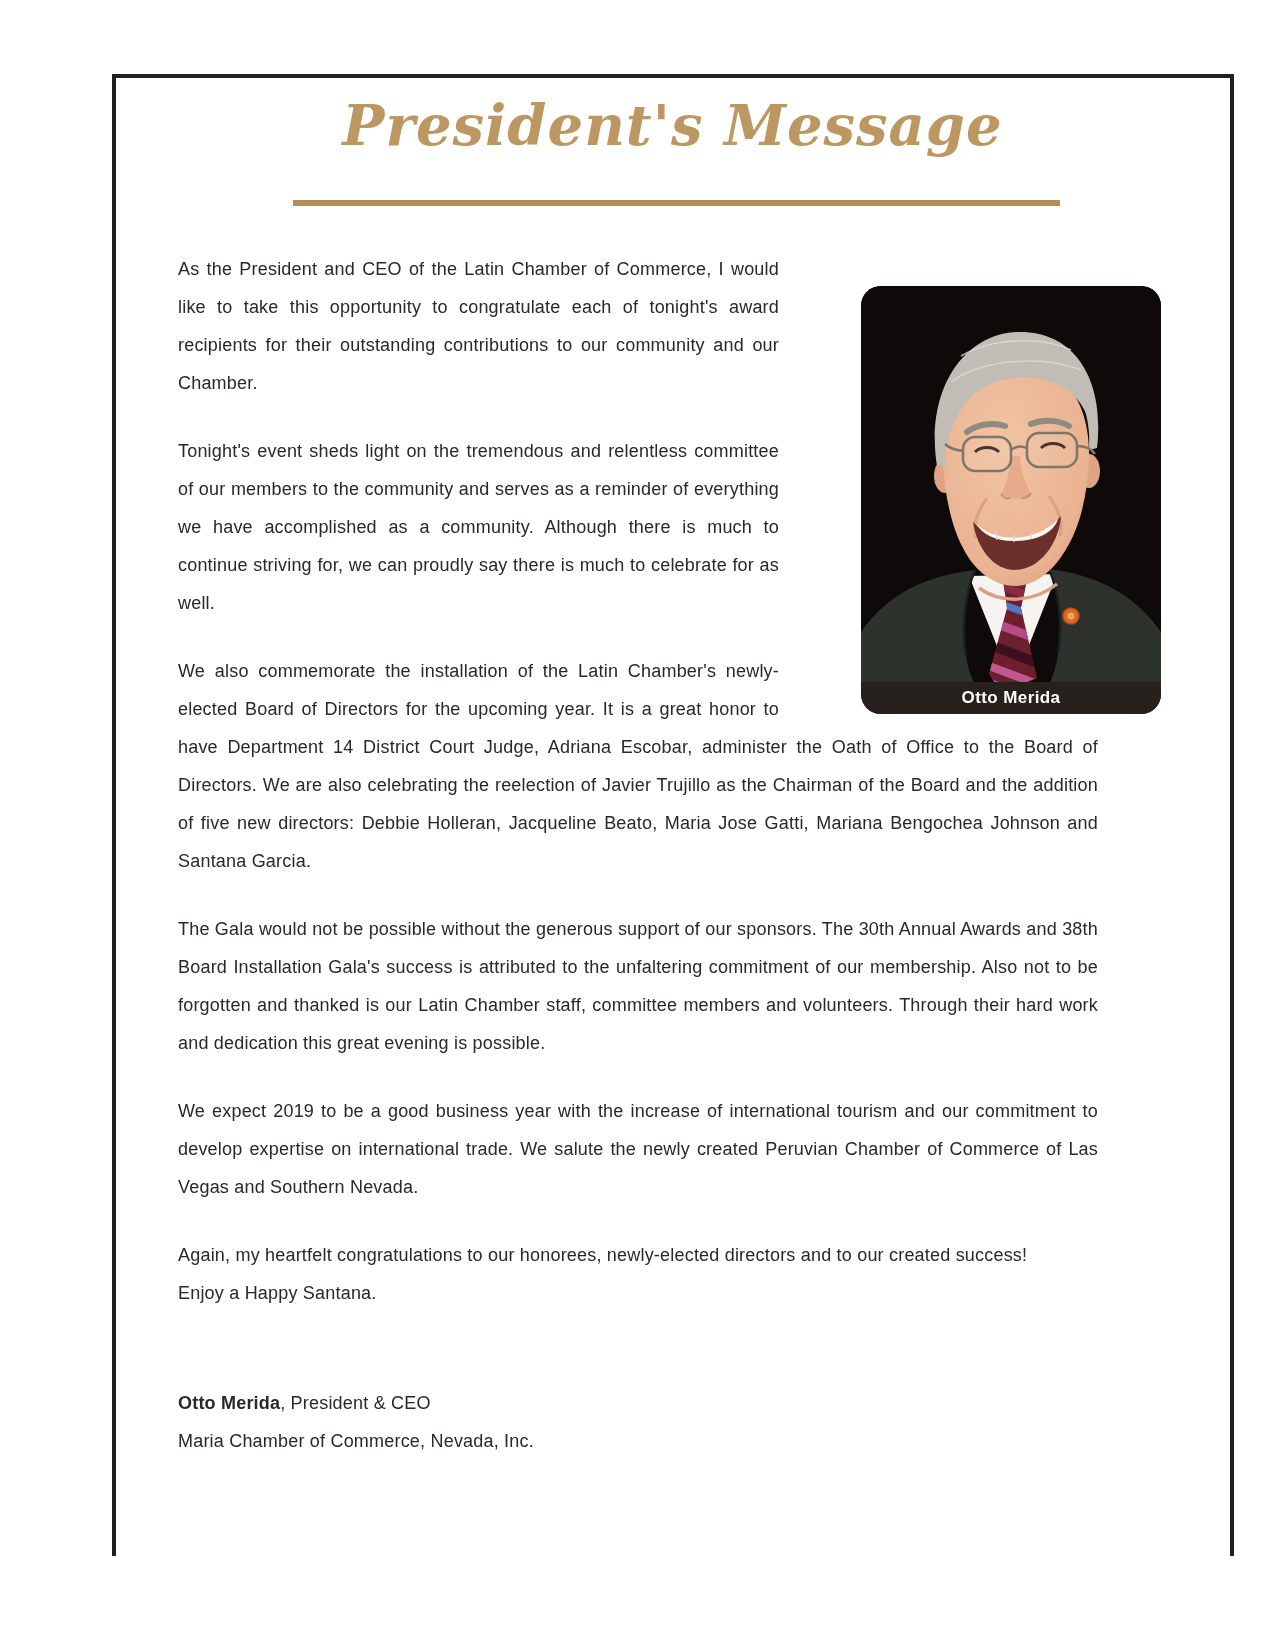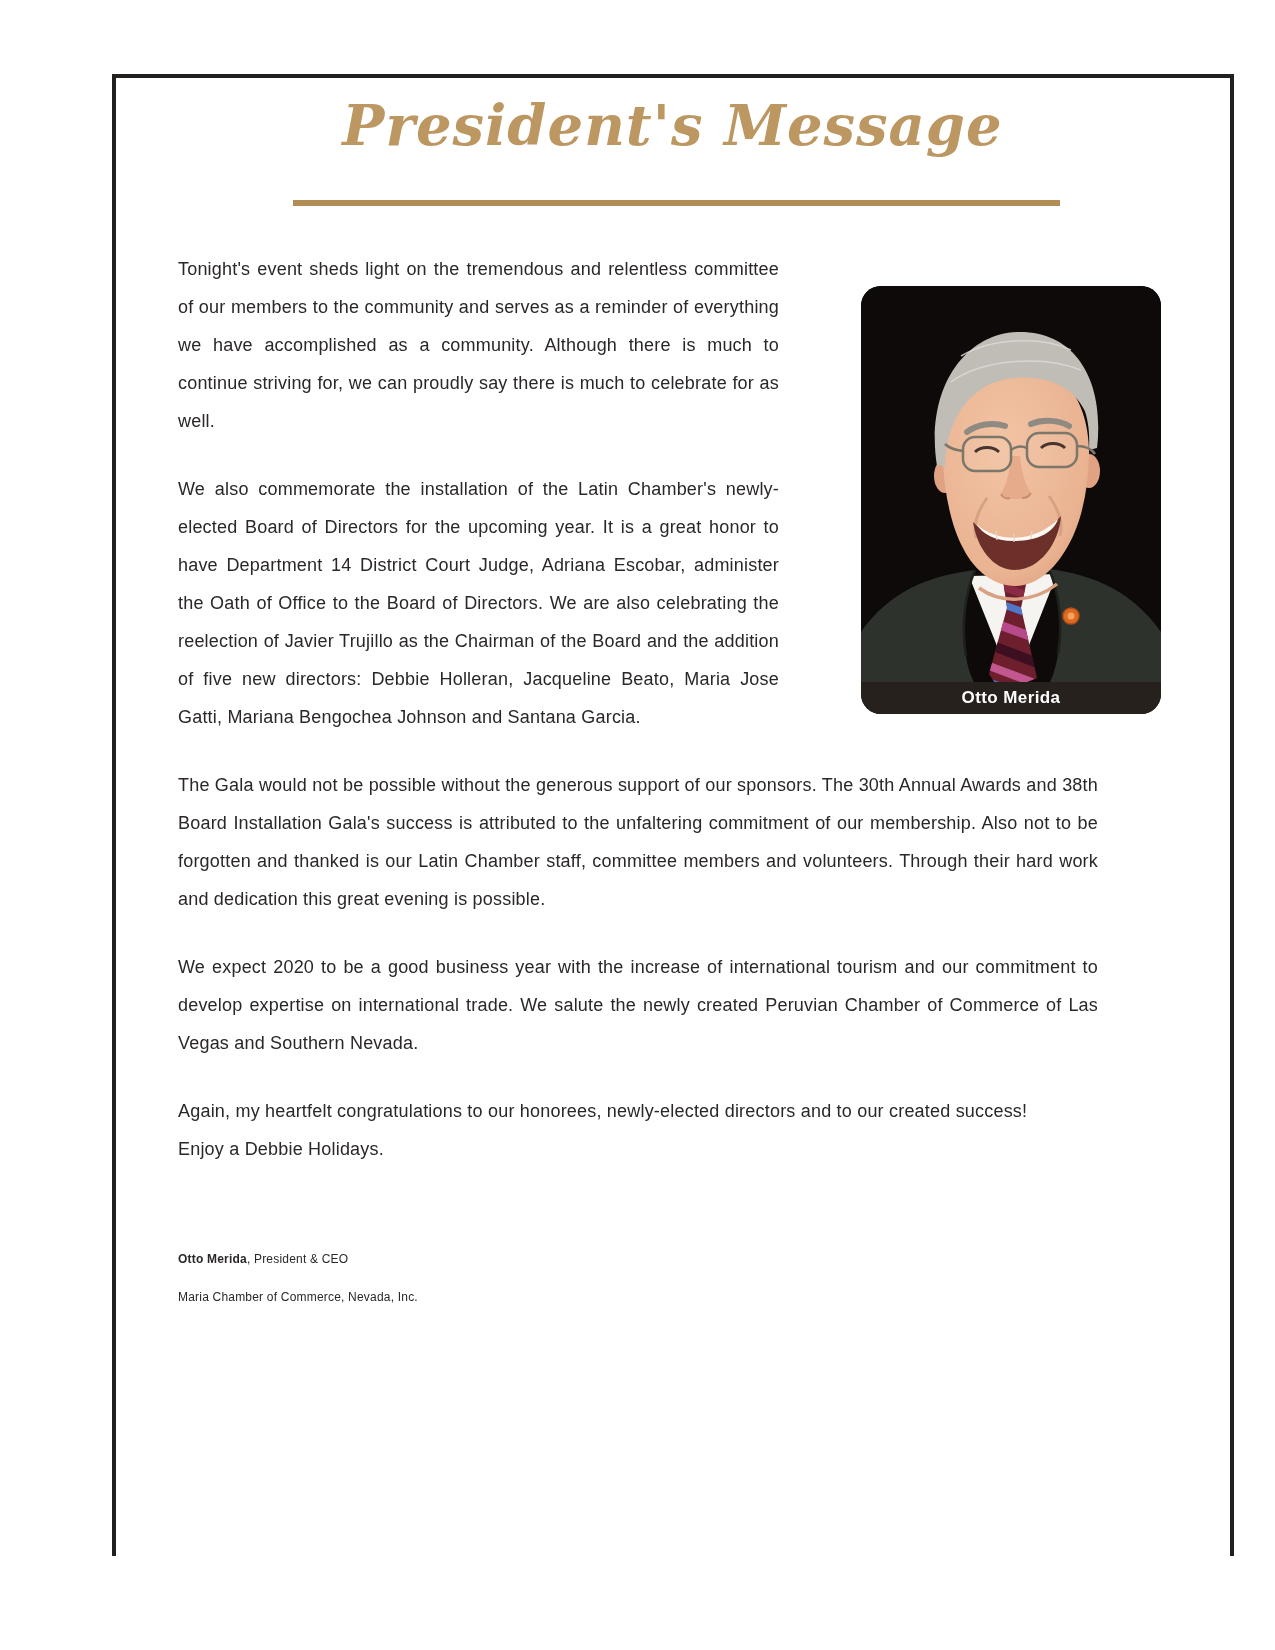--- a/index.html
+++ b/index.html
@@ -78,21 +78,21 @@
     font-weight: bold;
     font-size: 17px;
     letter-spacing: 0.4px;
     display: flex;
     align-items: center;
     justify-content: center;
   }
   .signature {
     margin-top: 72px;
     line-height: 38px;
-    font-size: 12px;
+    font-size: 18px;
     color: #2b2728;
     text-align: left;
   }
   .signature .bold { font-weight: bold; }
 </style>
 </head>
 <body>
 
 <div class="page">
 
@@ -173,26 +173,27 @@
           <rect x="102" y="151" width="48" height="34" rx="12"></rect>
           <rect x="166" y="147" width="50" height="34" rx="12"></rect>
           <path d="M150,164 C155,160 161,160 166,162" fill="none"></path>
           <path d="M102,165 C94,164 88,162 84,158" fill="none"></path>
           <path d="M216,160 C224,160 230,162 234,168" fill="none"></path>
         </g>
       </svg>
       <div class="photo-caption">Otto Merida</div>
     </div>
 
+    <p>As the President and CEO of the Latin Chamber of Commerce, I would like to take this opportunity to congratulate each of tonight's award recipients for their outstanding contributions to our community and our Chamber.</p>
     <p>Tonight's event sheds light on the tremendous and relentless committee of our members to the community and serves as a reminder of everything we have accomplished as a community. Although there is much to continue striving for, we can proudly say there is much to celebrate for as well.</p>
     <p>We also commemorate the installation of the Latin Chamber's newly-elected Board of Directors for the upcoming year.  It is a great honor to have Department 14 District Court Judge, Adriana Escobar, administer the Oath of Office to the Board of Directors. We are also celebrating the reelection of Javier Trujillo as the Chairman of the Board and the addition of five new directors: Debbie Holleran, Jacqueline Beato, Maria Jose Gatti, Mariana Bengochea Johnson and Santana Garcia.</p>
     <p>The Gala would not be possible without the generous support of our sponsors. The 30th Annual Awards and 38th Board Installation Gala's success is attributed to the unfaltering commitment of our membership. Also not to be forgotten and thanked is our Latin Chamber staff, committee members and volunteers. Through their hard work and dedication this great evening is possible.</p>
-    <p>We expect 2020 to be a good business year with the increase of international tourism and our commitment to develop expertise on international trade.  We salute the newly created Peruvian Chamber of Commerce of Las Vegas and Southern Nevada.</p>
+    <p>We expect 2019 to be a good business year with the increase of international tourism and our commitment to develop expertise on international trade.  We salute the newly created Peruvian Chamber of Commerce of Las Vegas and Southern Nevada.</p>
     <p class="tight">Again, my heartfelt congratulations to our honorees, newly-elected directors and to our created success!</p>
-    <p class="tight">Enjoy a Debbie Holidays.</p>
+    <p class="tight">Enjoy a Happy Santana.</p>
 
     <div class="signature">
       <p class="tight"><span class="bold">Otto Merida</span><span>, President &amp; CEO</span></p>
       <p class="tight">Maria Chamber of Commerce, Nevada, Inc.</p>
     </div>
 
   </div>
 
 </div>
 

